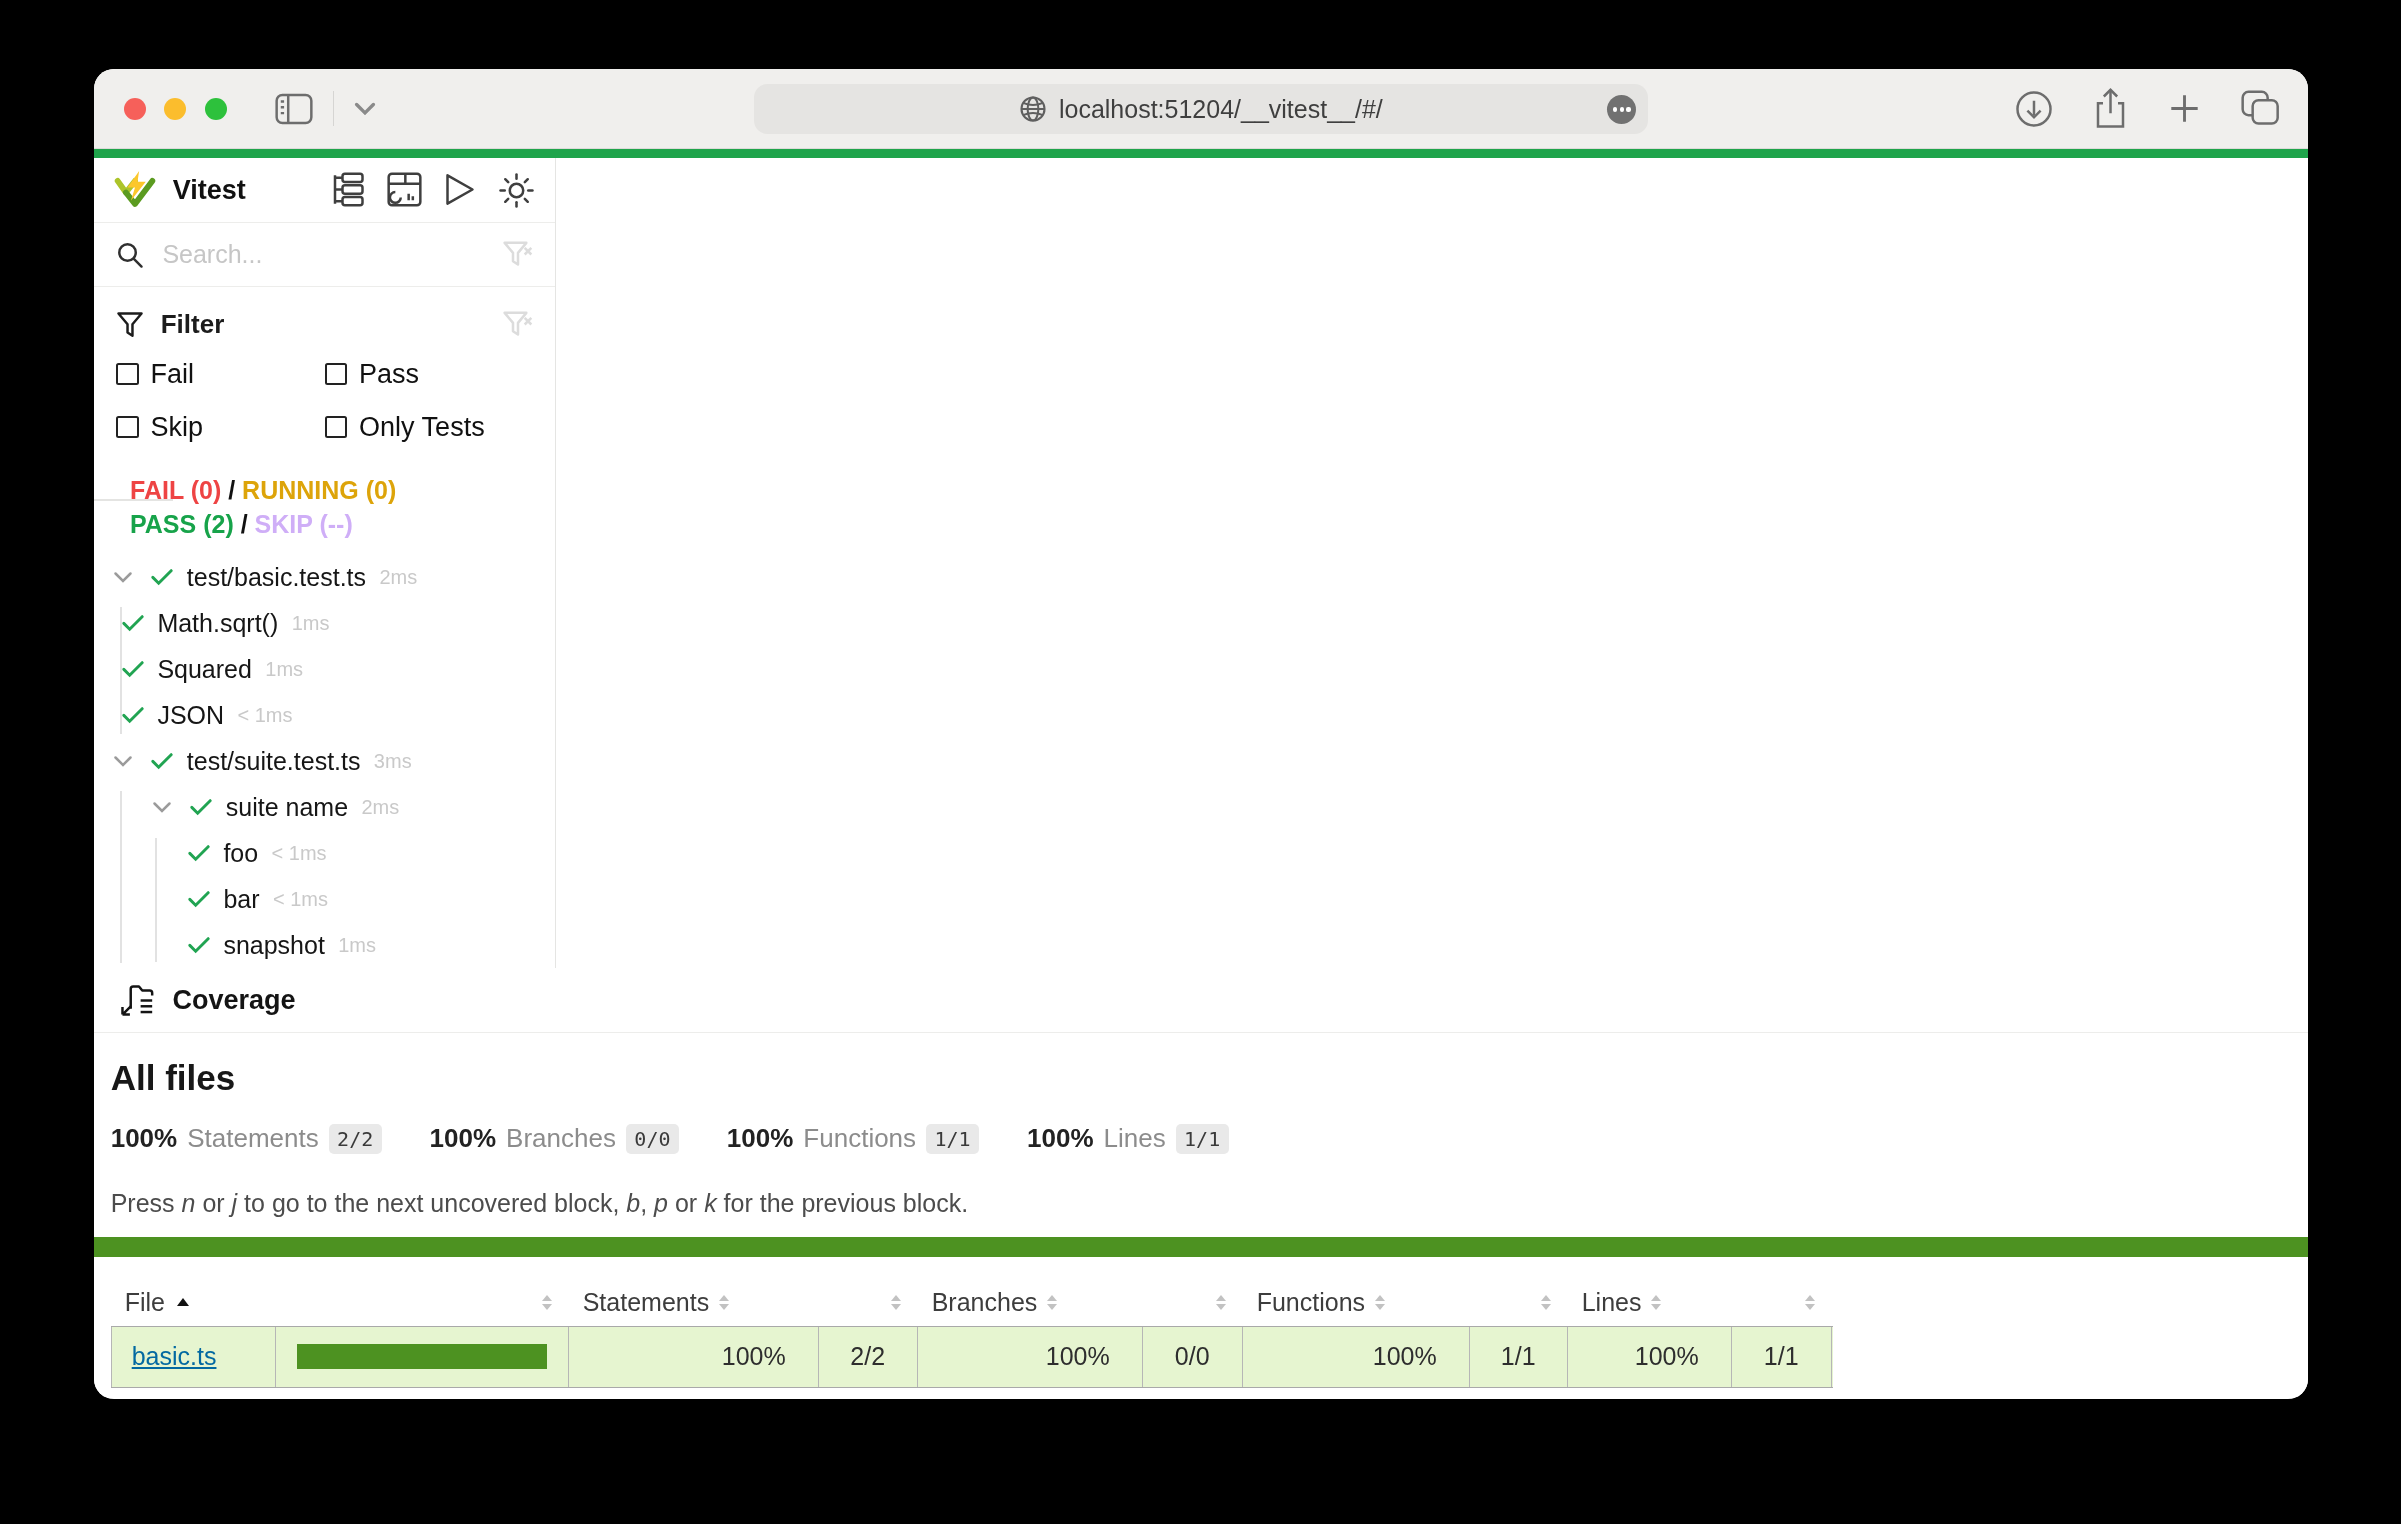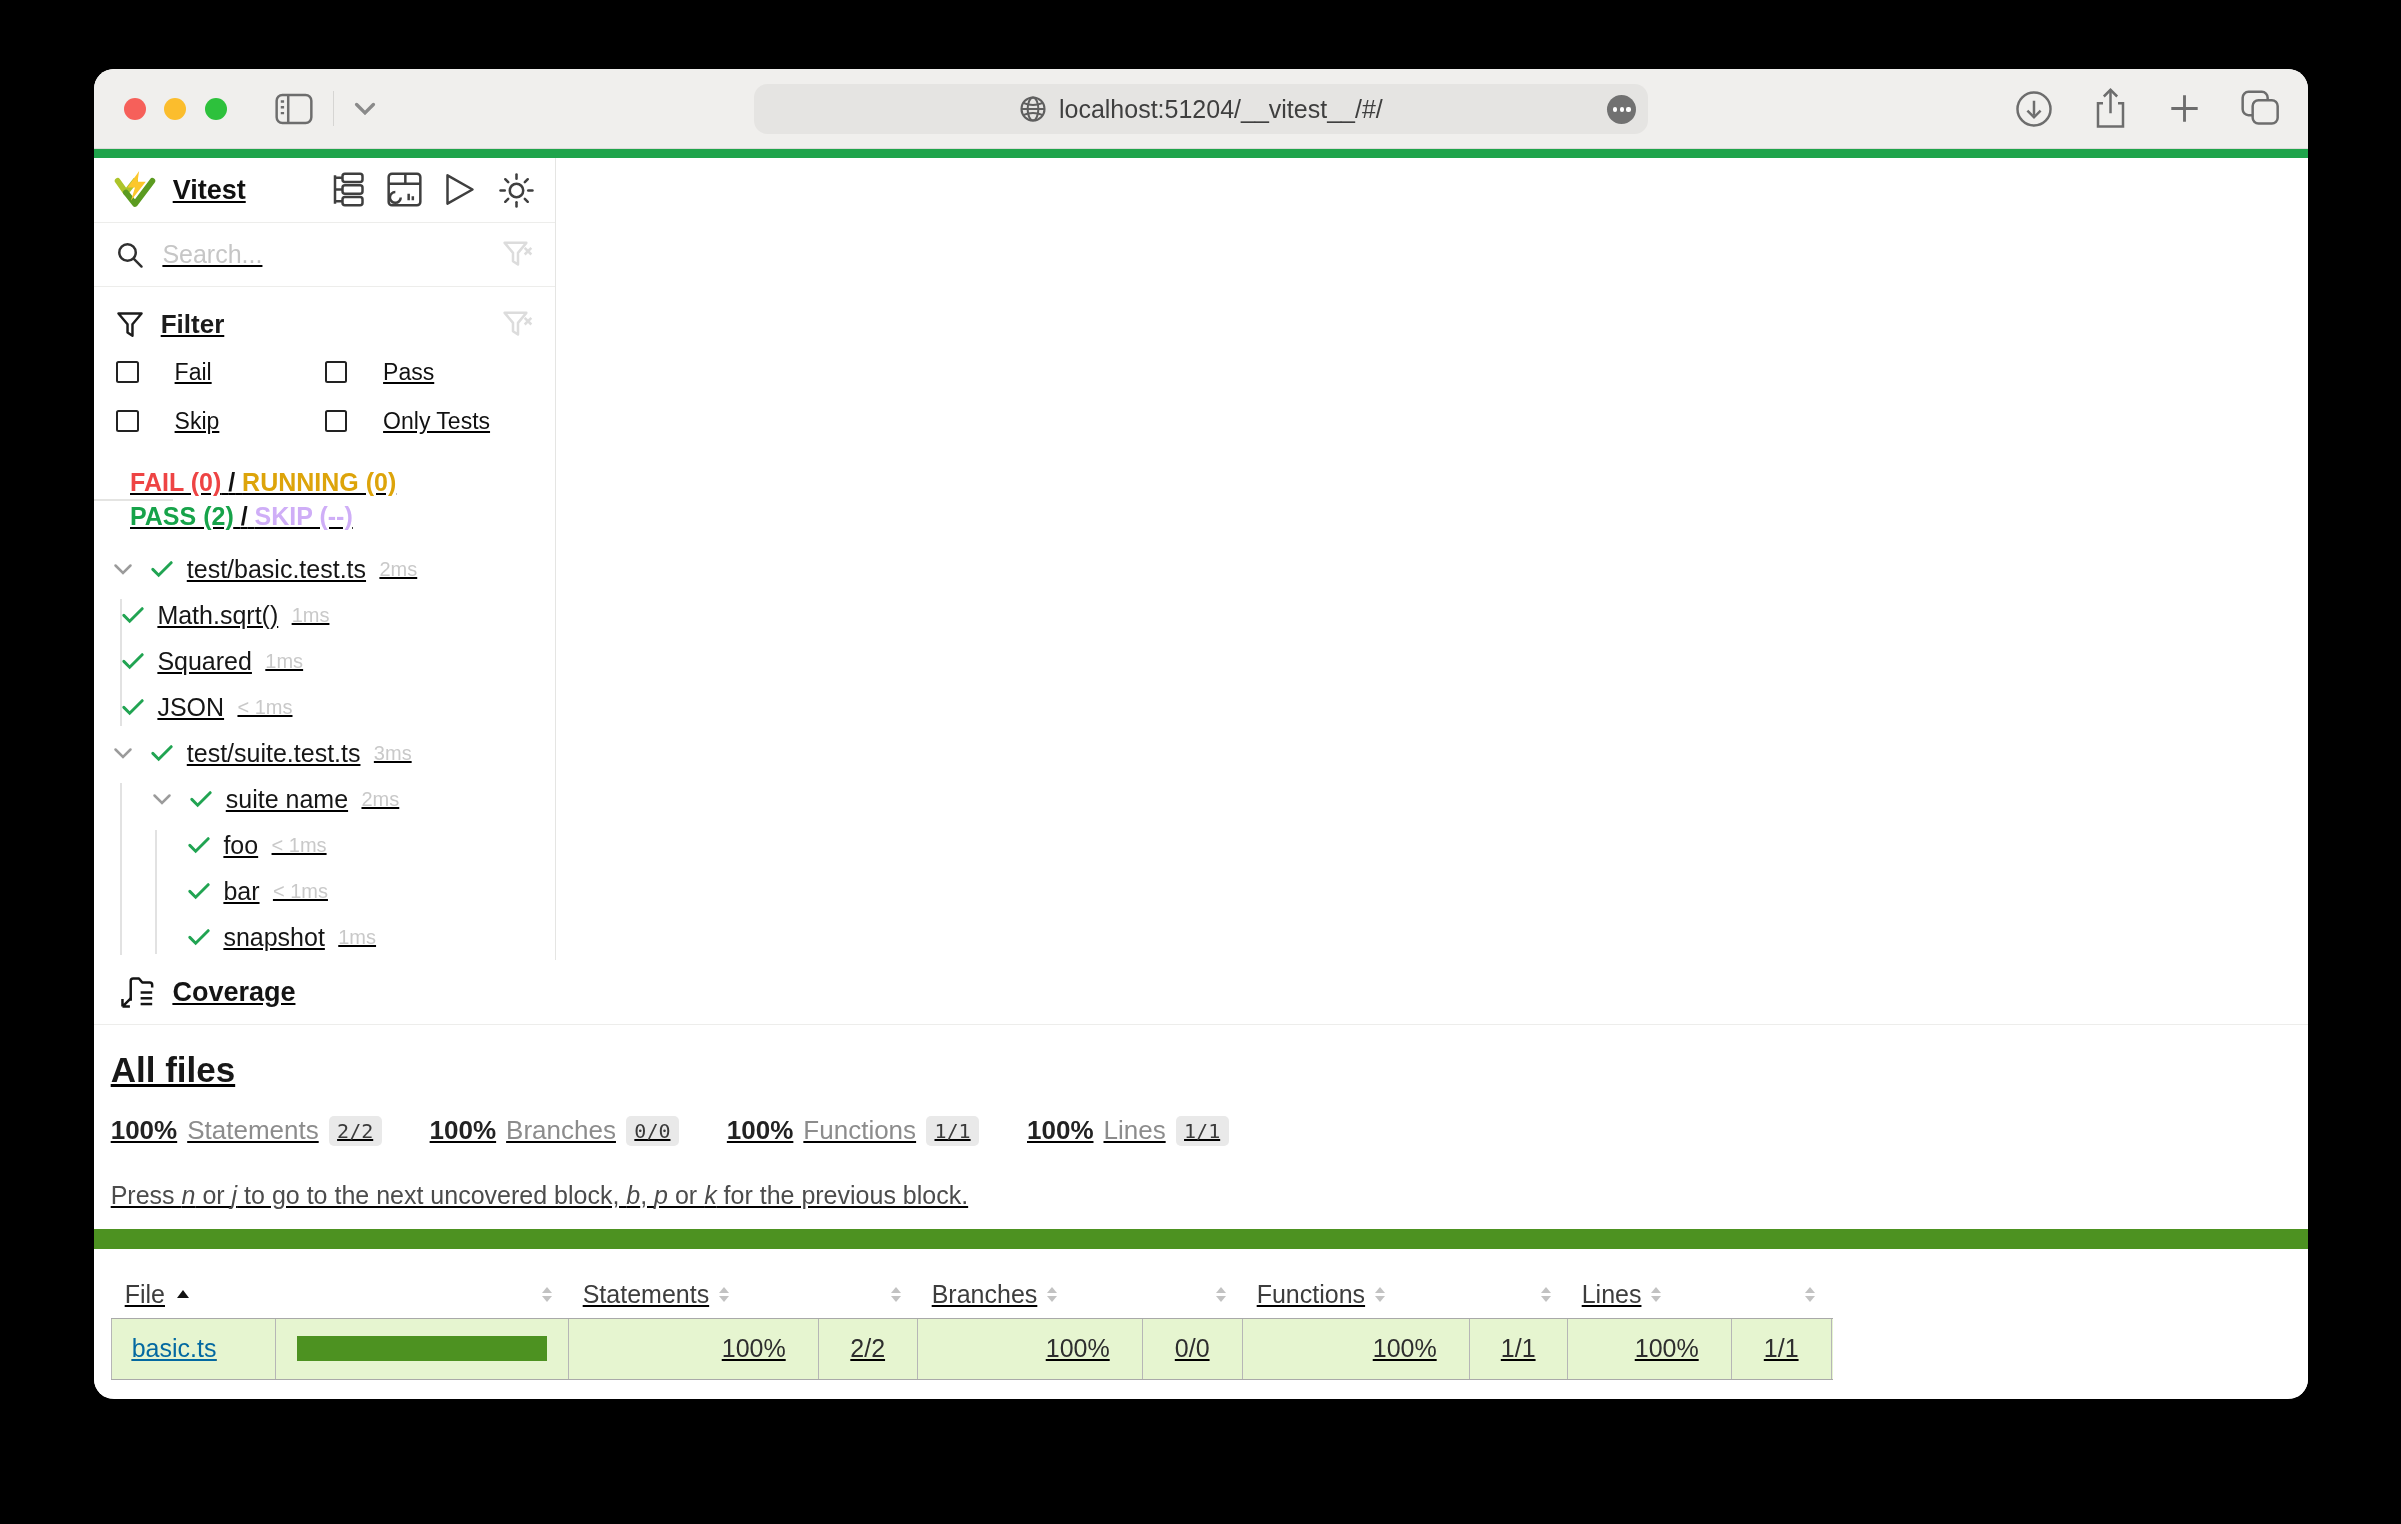--- a/index.html
+++ b/index.html
@@ -1,18 +1,18 @@
 <!DOCTYPE html>
 <html style="font-size:13.4px"><head>
 <meta charset="utf-8">
 <style>
   * { margin:0; padding:0; box-sizing:border-box; }
   html,body { width:2401px; height:1524px; background:#000; font-family:"Liberation Sans", sans-serif; }
   .window { position:absolute; left:94px; top:69px; width:2214px; height:1330px;
-            background:#fff; border-radius:20px; overflow:hidden;text-decoration:underline; }
+            background:#fff; border-radius:20px; overflow:hidden; }
 
   
   .titlebar { position:relative; height:80px; background:#f0efed; border-bottom:1.7px solid #dcdbd9; display:flex; align-items:center; }
   .lights { display:flex; gap:18.4px; margin-left:30px; }
   .light { width:22px; height:22px; border-radius:50%; }
   .light.red { background:#f6605a; } .light.yellow { background:#fbbd2d; } .light.green { background:#2dc13c; }
   .tb-icon { color:#6d6d6d; display:flex; align-items:center; justify-content:center; }
   .sidebar-toggle { margin-left:48px; }
   .tb-divider { width:1.7px; height:35px; background:#d6d5d3; margin:0 20px; }
   .chev-down { color:#8a8a8a; }
@@ -36,21 +36,21 @@
   .sb-title { font-size:27px; font-weight:600; color:#111; margin-left:16.7px; flex:1; }
   .sb-actions { display:flex; gap:22px; color:#3f3f3f; }
   .sb-search { height:64px; display:flex; align-items:center; padding:0 22px; border-bottom:1.7px solid #ededeb; color:#2f2f2f; }
   .sb-search input { border:none; outline:none; font-size:25px; margin-left:18.4px; flex:1; color:#333; background:transparent; }
   .sb-search input::placeholder { color:#c6c6c6; }
   .icon-faded { color:#dcdcdc; }
   .sb-filter { padding:22px 22px 8.4px 22px; }
   .filter-head { display:flex; align-items:center; color:#1c1c1c; }
   .filter-title { font-size:26px; font-weight:700; margin-left:16.7px; flex:1; }
   .cb-grid { display:grid; grid-template-columns:1fr 1fr; margin-top:18.4px; row-gap:22px; }
-  .cb-item { display:flex; align-items:center; gap:36px; font-size:23px; color:#111; }
+  .cb-item { display:flex; align-items:center; gap:12px; font-size:27px; color:#111; }
   .cb-box { width:22.6px; height:22.6px; border:2.5px solid #222; border-radius:2.5px; background:#fff; flex:none; }
   .sb-status { margin-top:22px; padding-left:36px; font-size:25px; font-weight:700; line-height:34px; white-space:nowrap; }
   .st-fail { color:#ee4444; } .st-running { color:#dda40a; } .st-pass { color:#17a34a; } .st-skip { color:#cfaef7; } .st-slash { color:#111; }
   .stub-line { position:absolute; left:0; top:341px; width:79px; height:1.7px; background:#e4e4e2; }
 
   
   .tree { position:relative; margin-top:13.4px; }
   .trow { height:46px; display:flex; align-items:center; font-size:25px; color:#161616; }
   .trow .dur { color:#c9c9c9; font-size:20px; margin-left:13.4px; }
   .trow .lbl { margin-left:13.4px; }

